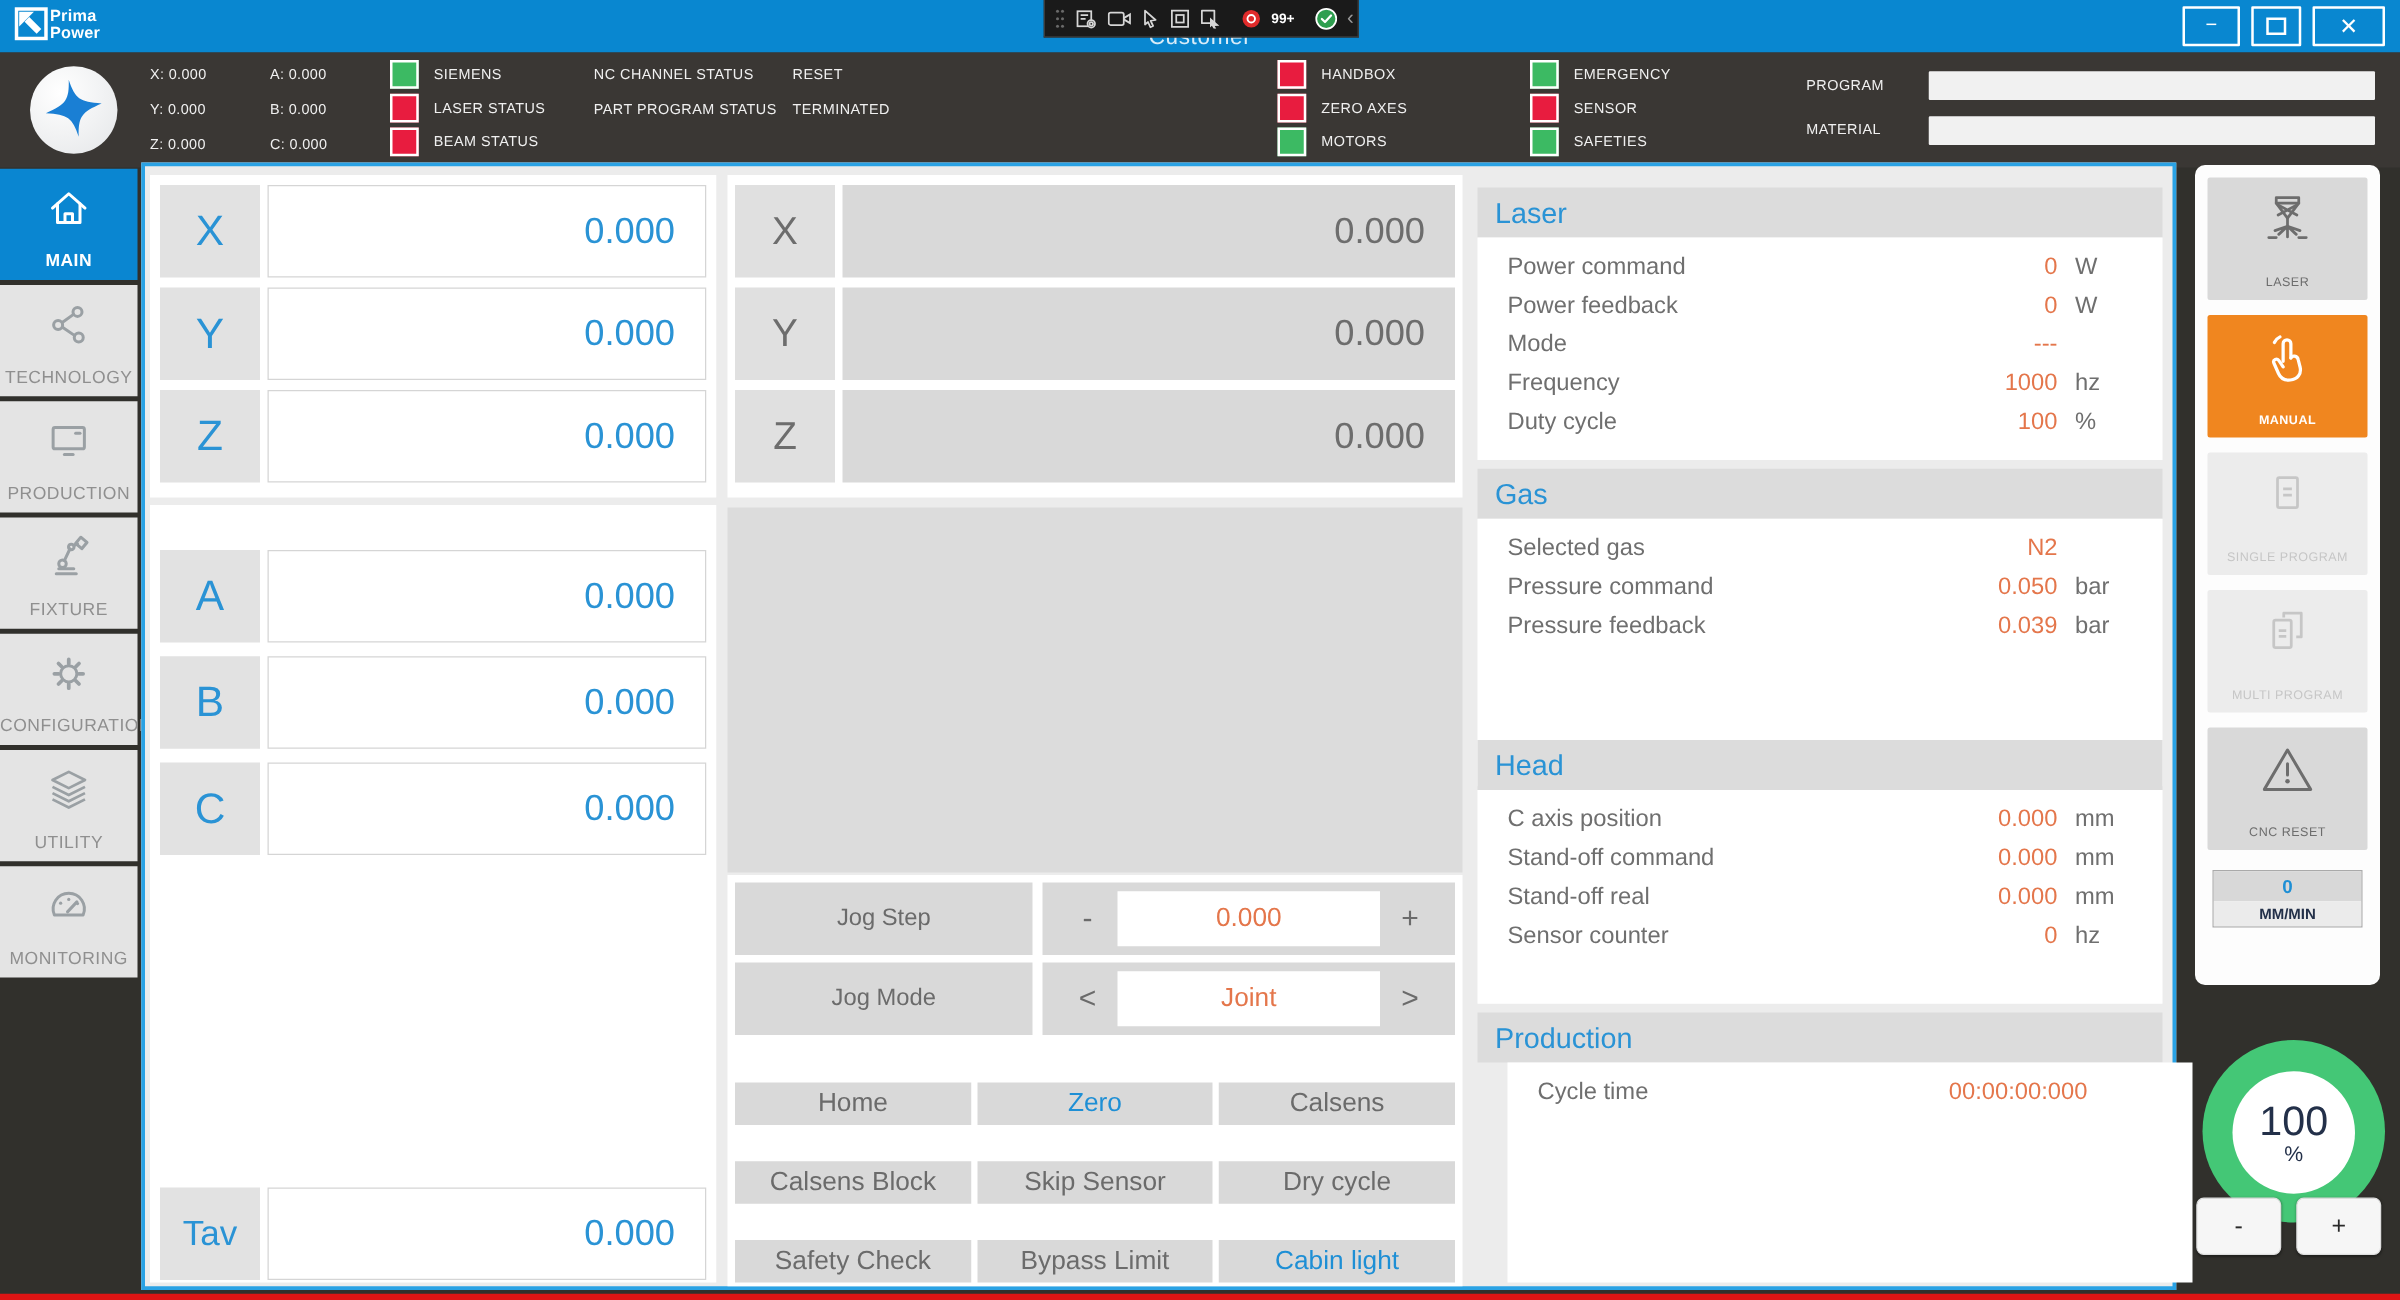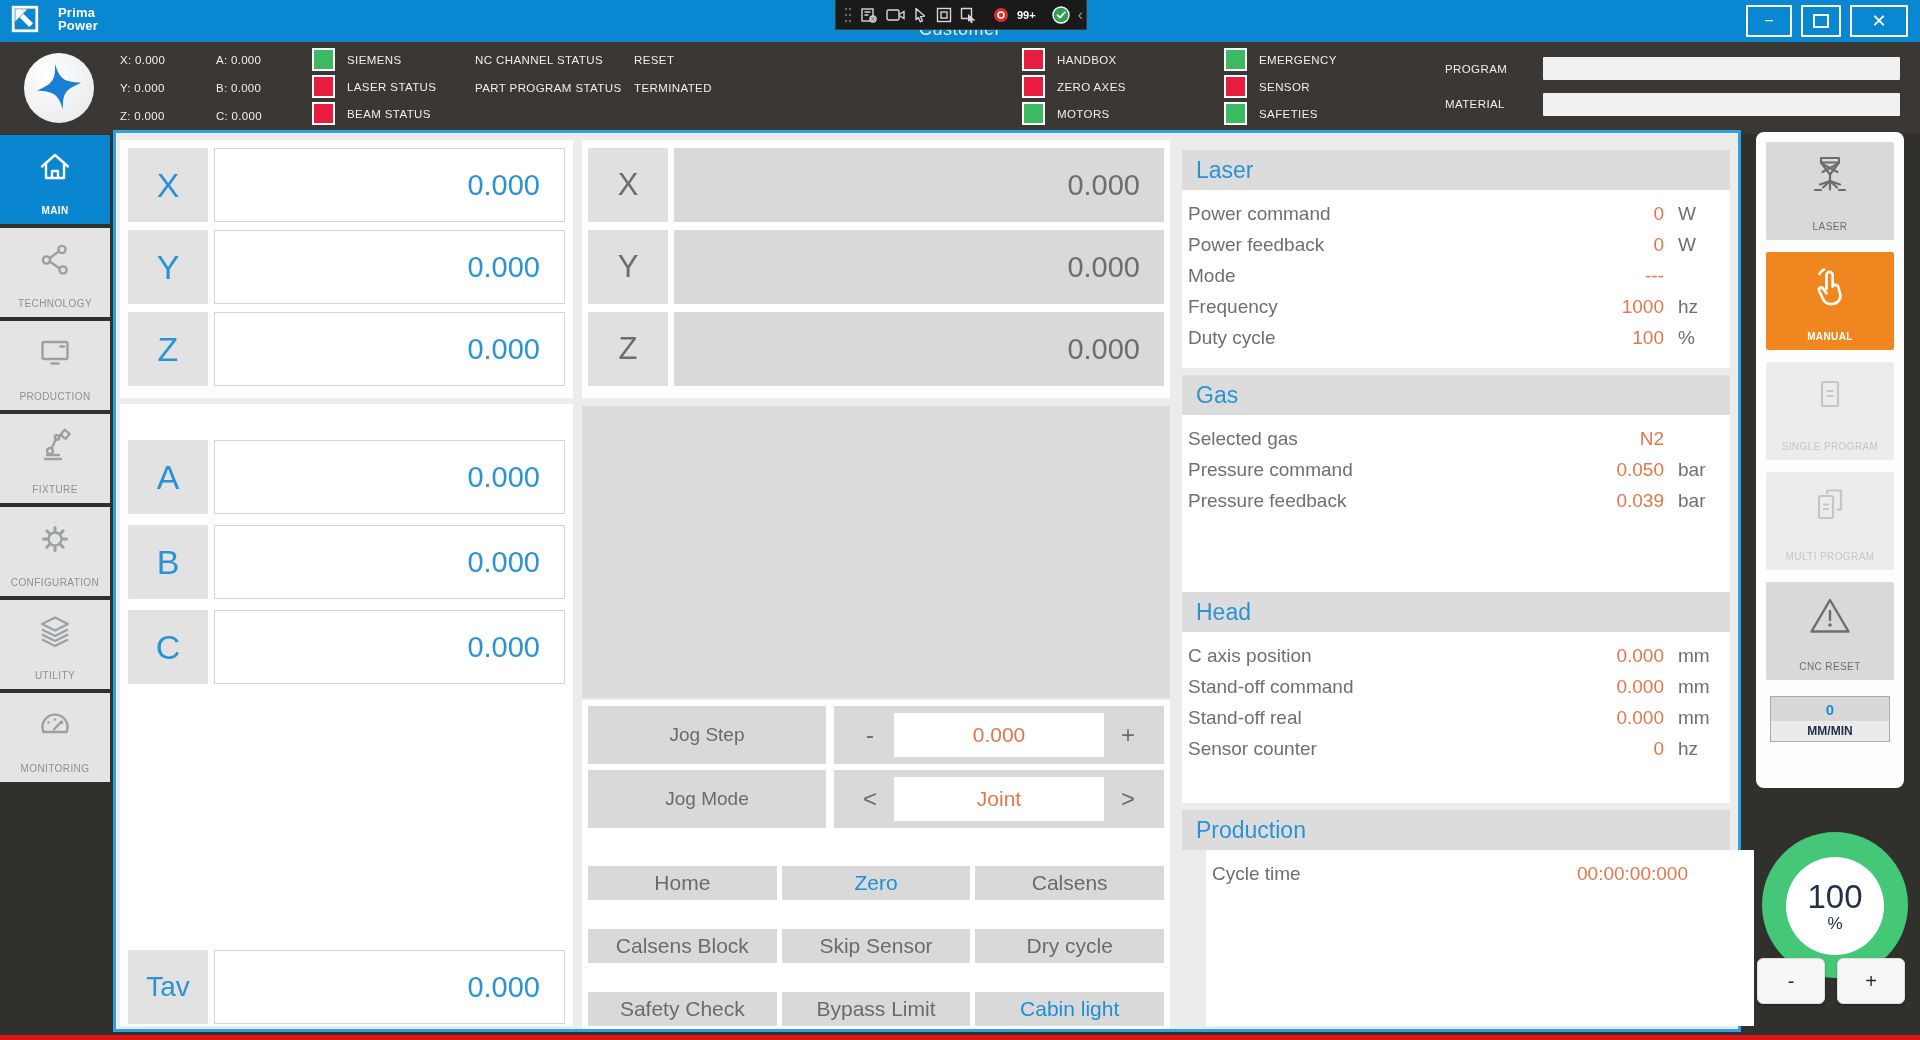--- a/index.html
+++ b/index.html
@@ -1,20 +1,20 @@
 <!DOCTYPE html>
 <html><head>
 <meta charset="utf-8">
 <style>
   html,body{margin:0;padding:0;width:1920px;height:1040px;overflow:hidden;
     background:#31302c;font-family:"Liberation Sans",sans-serif;
     -webkit-font-smoothing:antialiased;}
   
   .titlebar{position:absolute;left:0;top:0;width:1920px;height:42px;background:#0987d0;}
-  .brand{position:absolute;left:10px;top:4px;display:flex;align-items:center;gap:18px;color:#fff;}
+  .brand{position:absolute;left:10px;top:4px;display:flex;align-items:center;gap:0;color:#fff;}
   .brand-text{font-size:13px;line-height:13px;font-weight:700;letter-spacing:.2px;}
   .app-title{position:absolute;left:0;top:19px;width:100%;text-align:center;
     color:#d9ecf8;font-size:18px;letter-spacing:.5px;}
   .winbtns{position:absolute;right:12px;top:5px;display:flex;gap:9px;}
   .winbtn{height:32px;border:2px solid #fff;border-radius:1px;color:#fff;display:flex;
     align-items:center;justify-content:center;font-size:16px;box-sizing:border-box;cursor:pointer;}
   .winbtn.min{width:46px;} .winbtn.max{width:40px;} .winbtn.close{width:58px;font-size:18px;}
   .sqr{width:12px;height:10px;border:2px solid #fff;display:block;}
   
   .overlaybar{position:absolute;left:835px;top:0;width:252px;height:30px;background:#1a1a1a;
@@ -32,21 +32,21 @@
   .sb-label{position:absolute;font-size:11.5px;letter-spacing:.4px;white-space:nowrap;}
   .ind{position:absolute;display:flex;align-items:center;gap:12px;}
   .sq{width:19px;height:19px;border:2px solid #fff;box-sizing:content-box;display:block;background:#777;}
   .sq.green{background:#3cba63;} .sq.red{background:#e81c3f;}
   .ind-label{font-size:11.5px;letter-spacing:.4px;white-space:nowrap;}
   .sb-field{position:absolute;background:#f1f1f1;border-radius:1px;height:23px;width:357px;cursor:text;}
   
   .side-tile{position:absolute;left:0;width:110px;height:89px;background:#e4e4e4;color:#8f8f8f;cursor:pointer;}
   .side-tile .t-icon{position:absolute;left:50%;top:12px;transform:translateX(-50%);color:#9aa0a4;}
   .side-tile .t-label{position:absolute;left:0;bottom:8px;width:100%;text-align:center;
-    font-size:10px;letter-spacing:.4px;}
+    font-size:14px;letter-spacing:.4px;}
   .side-tile.active{background:#0a86d1;color:#fff;}
   .side-tile.active .t-icon{color:#fff;}
   .side-tile.active .t-label{color:#fff;font-weight:700;}
   
   .content{position:absolute;left:113px;top:130px;width:1622px;height:896px;
     border:3px solid #2aa2e4;background:#ececec;}
   .panel-white{position:absolute;background:#fff;}
   .axrow{position:absolute;display:flex;height:74px;}
   .axlabel{width:80px;background:#e2e2e2;color:#2a93d5;font-size:34px;display:flex;
     align-items:center;justify-content:center;}
@@ -66,21 +66,21 @@
   .jogfield{width:210px;height:44px;background:#fff;color:#e4764b;font-size:21px;display:flex;
     align-items:center;justify-content:center;cursor:text;}
   .btngrid{position:absolute;display:grid;grid-template-columns:repeat(3,1fr);
     grid-auto-rows:58px;gap:5px;width:576px;}
   .gbtn{background:#d9d9d9;color:#6b6b6b;font-size:21px;display:flex;align-items:center;
     justify-content:center;cursor:pointer;margin-top:24px;}
   .gbtn.accent{color:#1e8fd5;}
   
   .sec-head{position:absolute;width:548px;height:40px;background:#dcdcdc;color:#2a93d5;
     font-size:23px;line-height:40px;padding-left:14px;box-sizing:border-box;}
-  .sec-body{position:absolute;width:548px;background:#fff;padding:8px 6px;box-sizing:border-box;}
+  .sec-body{position:absolute;width:548px;background:#fff;padding:8px 24px;box-sizing:border-box;}
   .inforow{display:flex;align-items:center;height:31px;font-size:19px;}
   .inforow .lbl{flex:1;color:#6f6f6f;}
   .inforow .val{color:#e4764b;text-align:right;}
   .inforow .unit{width:46px;padding-left:14px;color:#6f6f6f;box-sizing:content-box;}
   
   .rightbar{position:absolute;left:1756px;top:132px;width:148px;height:656px;background:#fdfdfd;border-radius:8px;}
   .mode-tile{position:absolute;left:10px;width:128px;height:98px;background:#d9d9d9;color:#6d6d6d;
     border-radius:2px;cursor:pointer;}
   .mode-tile .m-icon{position:absolute;left:50%;top:10px;transform:translateX(-50%);}
   .mode-tile .m-label{position:absolute;left:0;bottom:8px;width:100%;text-align:center;

